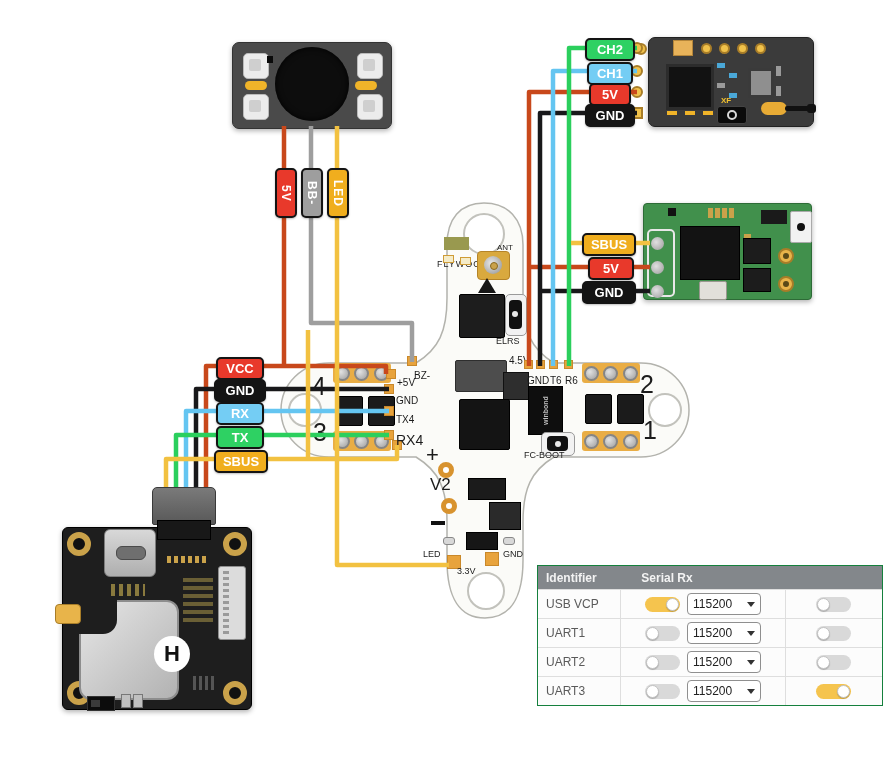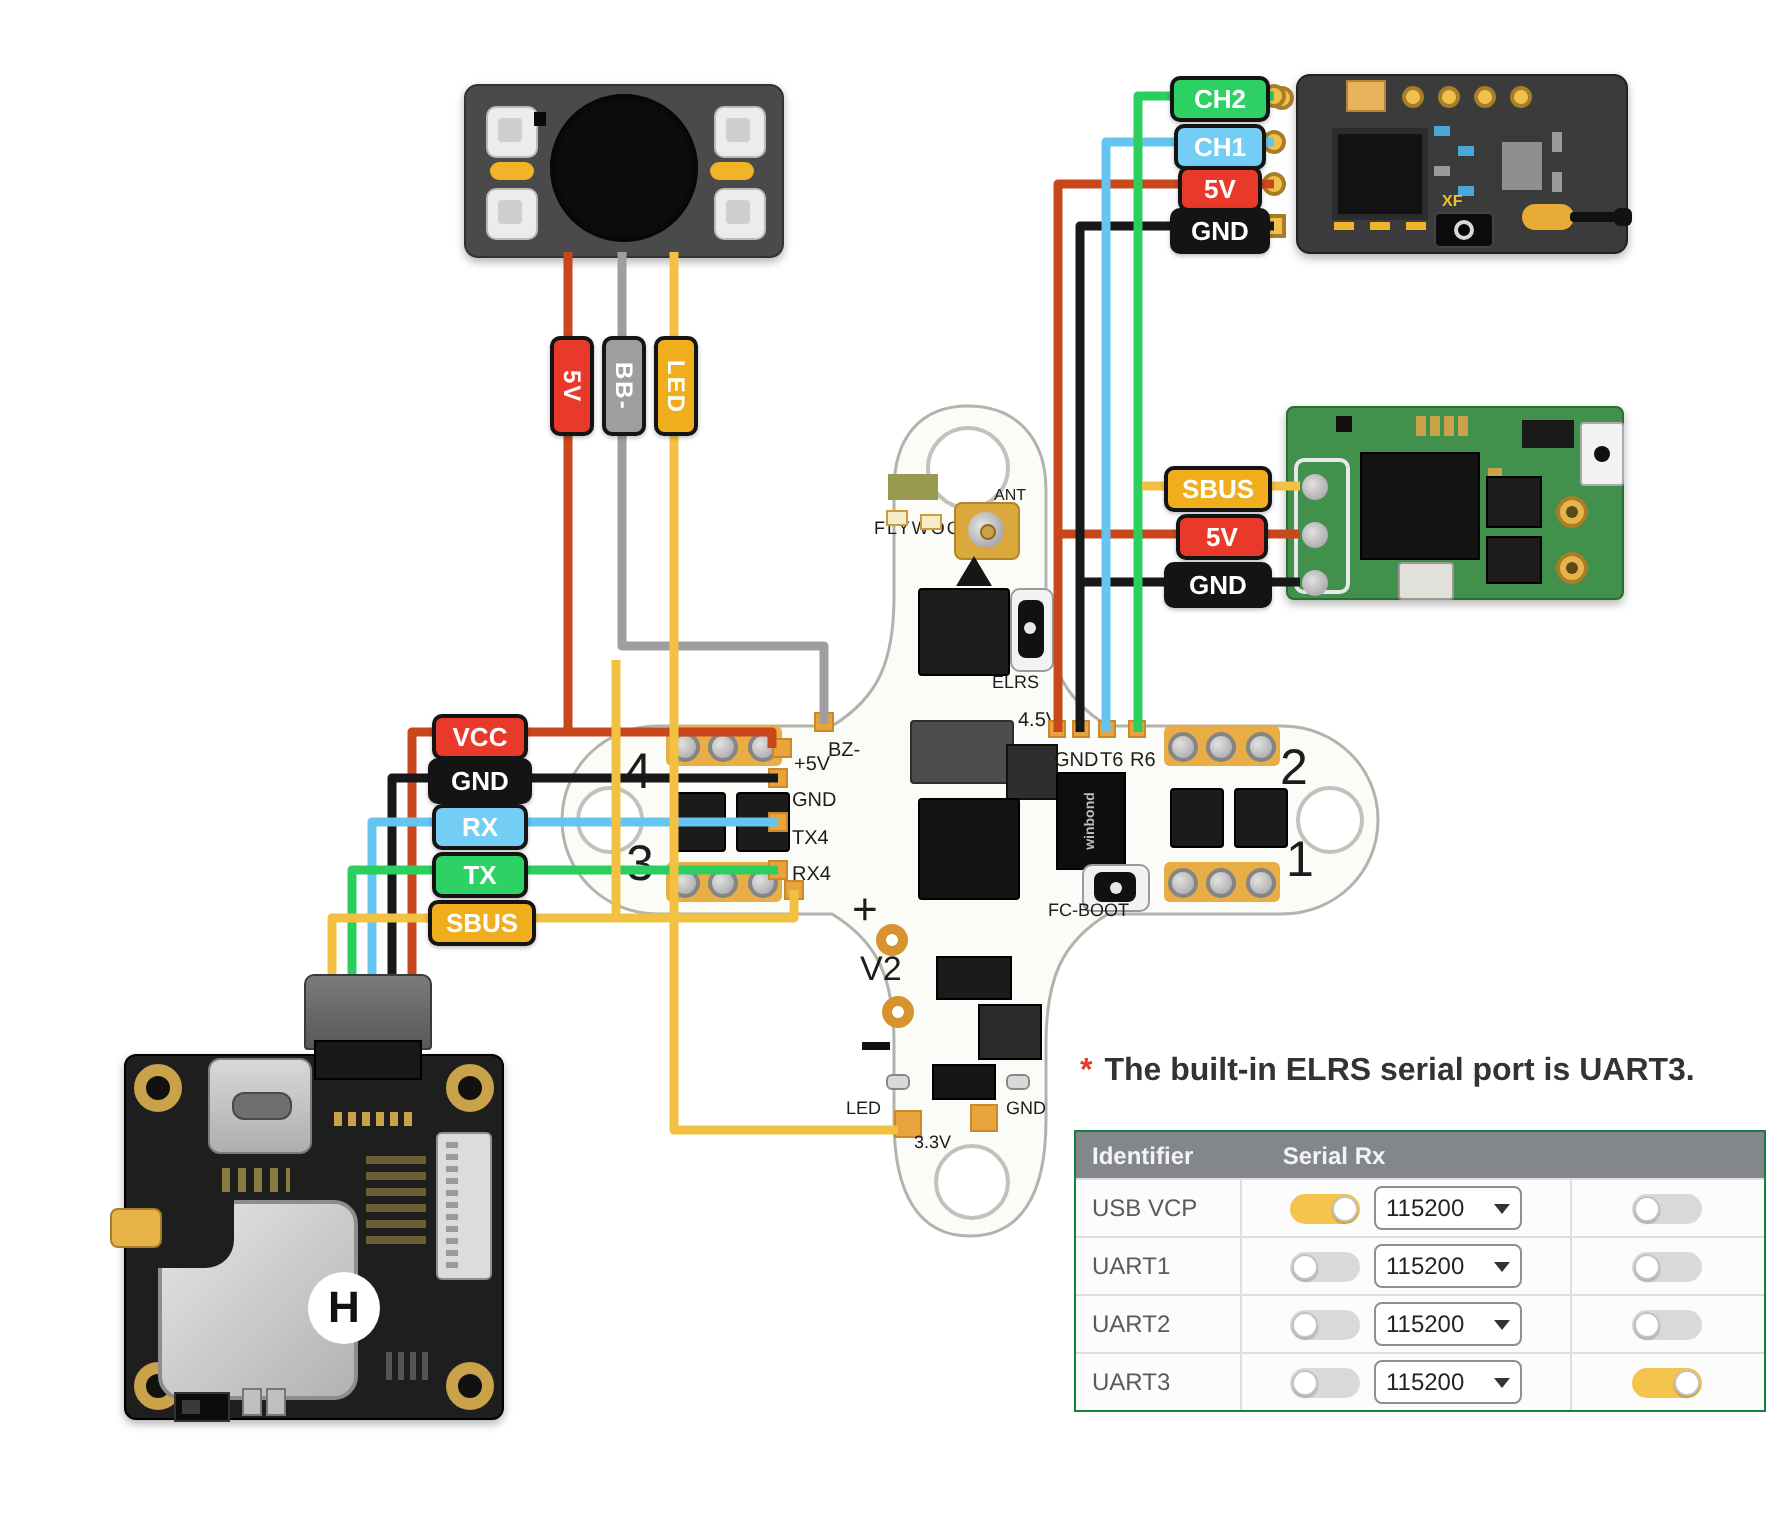--- a/index.html
+++ b/index.html
@@ -140,21 +140,21 @@
 
   <div class="goldpad" style="left:386px;top:369px;width:10px;height:10px;"></div>
   <div class="goldpad" style="left:384px;top:384px;width:10px;height:10px;"></div>
   <div class="goldpad" style="left:384px;top:406px;width:10px;height:10px;"></div>
   <div class="goldpad" style="left:384px;top:430px;width:10px;height:10px;"></div>
   <div class="goldpad" style="left:392px;top:440px;width:10px;height:10px;"></div>
   <div class="goldpad" style="left:407px;top:356px;width:10px;height:10px;"></div>
   <div class="fctext" style="left:397px;top:377px;font-size:10px;">+5V</div>
   <div class="fctext" style="left:396px;top:395px;font-size:10px;">GND</div>
   <div class="fctext" style="left:396px;top:414px;font-size:10px;">TX4</div>
-  <div class="fctext" style="left:396px;top:432px;font-size:10px;">RX4</div>
+  <div class="fctext" style="left:396px;top:432px;font-size:14px;">RX4</div>
   <div class="fctext" style="left:414px;top:370px;font-size:10px;">BZ-</div>
   <div class="fctext" style="left:509px;top:355px;font-size:10px;">4.5V</div>
   <div class="goldpad" style="left:524px;top:360px;width:9px;height:9px;"></div>
   <div class="goldpad" style="left:536px;top:360px;width:9px;height:9px;"></div>
   <div class="goldpad" style="left:549px;top:360px;width:9px;height:9px;"></div>
   <div class="goldpad" style="left:564px;top:360px;width:9px;height:9px;"></div>
   <div class="fctext" style="left:527px;top:375px;font-size:10px;">GND</div>
   <div class="fctext" style="left:550px;top:375px;font-size:10px;">T6</div>
   <div class="fctext" style="left:565px;top:375px;font-size:10px;">R6</div>
   <div class="fctext" style="left:423px;top:549px;font-size:9px;">LED</div>
@@ -313,21 +313,20 @@
   <div class="chip c-yellow" style="left:582px;top:233px;width:50px;">SBUS</div>
   <div class="chip c-red" style="left:588px;top:257px;width:42px;">5V</div>
   <div class="chip c-black" style="left:582px;top:281px;width:50px;">GND</div>
 
   <div class="chip c-red" style="left:216px;top:357px;width:44px;">VCC</div>
   <div class="chip c-black" style="left:214px;top:379px;width:48px;">GND</div>
   <div class="chip c-blue" style="left:216px;top:402px;width:44px;">RX</div>
   <div class="chip c-green" style="left:216px;top:426px;width:44px;">TX</div>
   <div class="chip c-yellow" style="left:214px;top:450px;width:50px;">SBUS</div>
 
-  <div id="note"><span class="star">*</span><span>The built-in ELRS serial port is UART3.</span></div>
 
   <div id="ports">
     <div class="thead">
       <div class="cell1">Identifier</div>
       <div class="cell3">Serial Rx</div>
     </div>
     <div class="tr">
       <div class="cell1">USB VCP</div>
       <div class="cell2">
         <span class="toggle" data-state="on">

